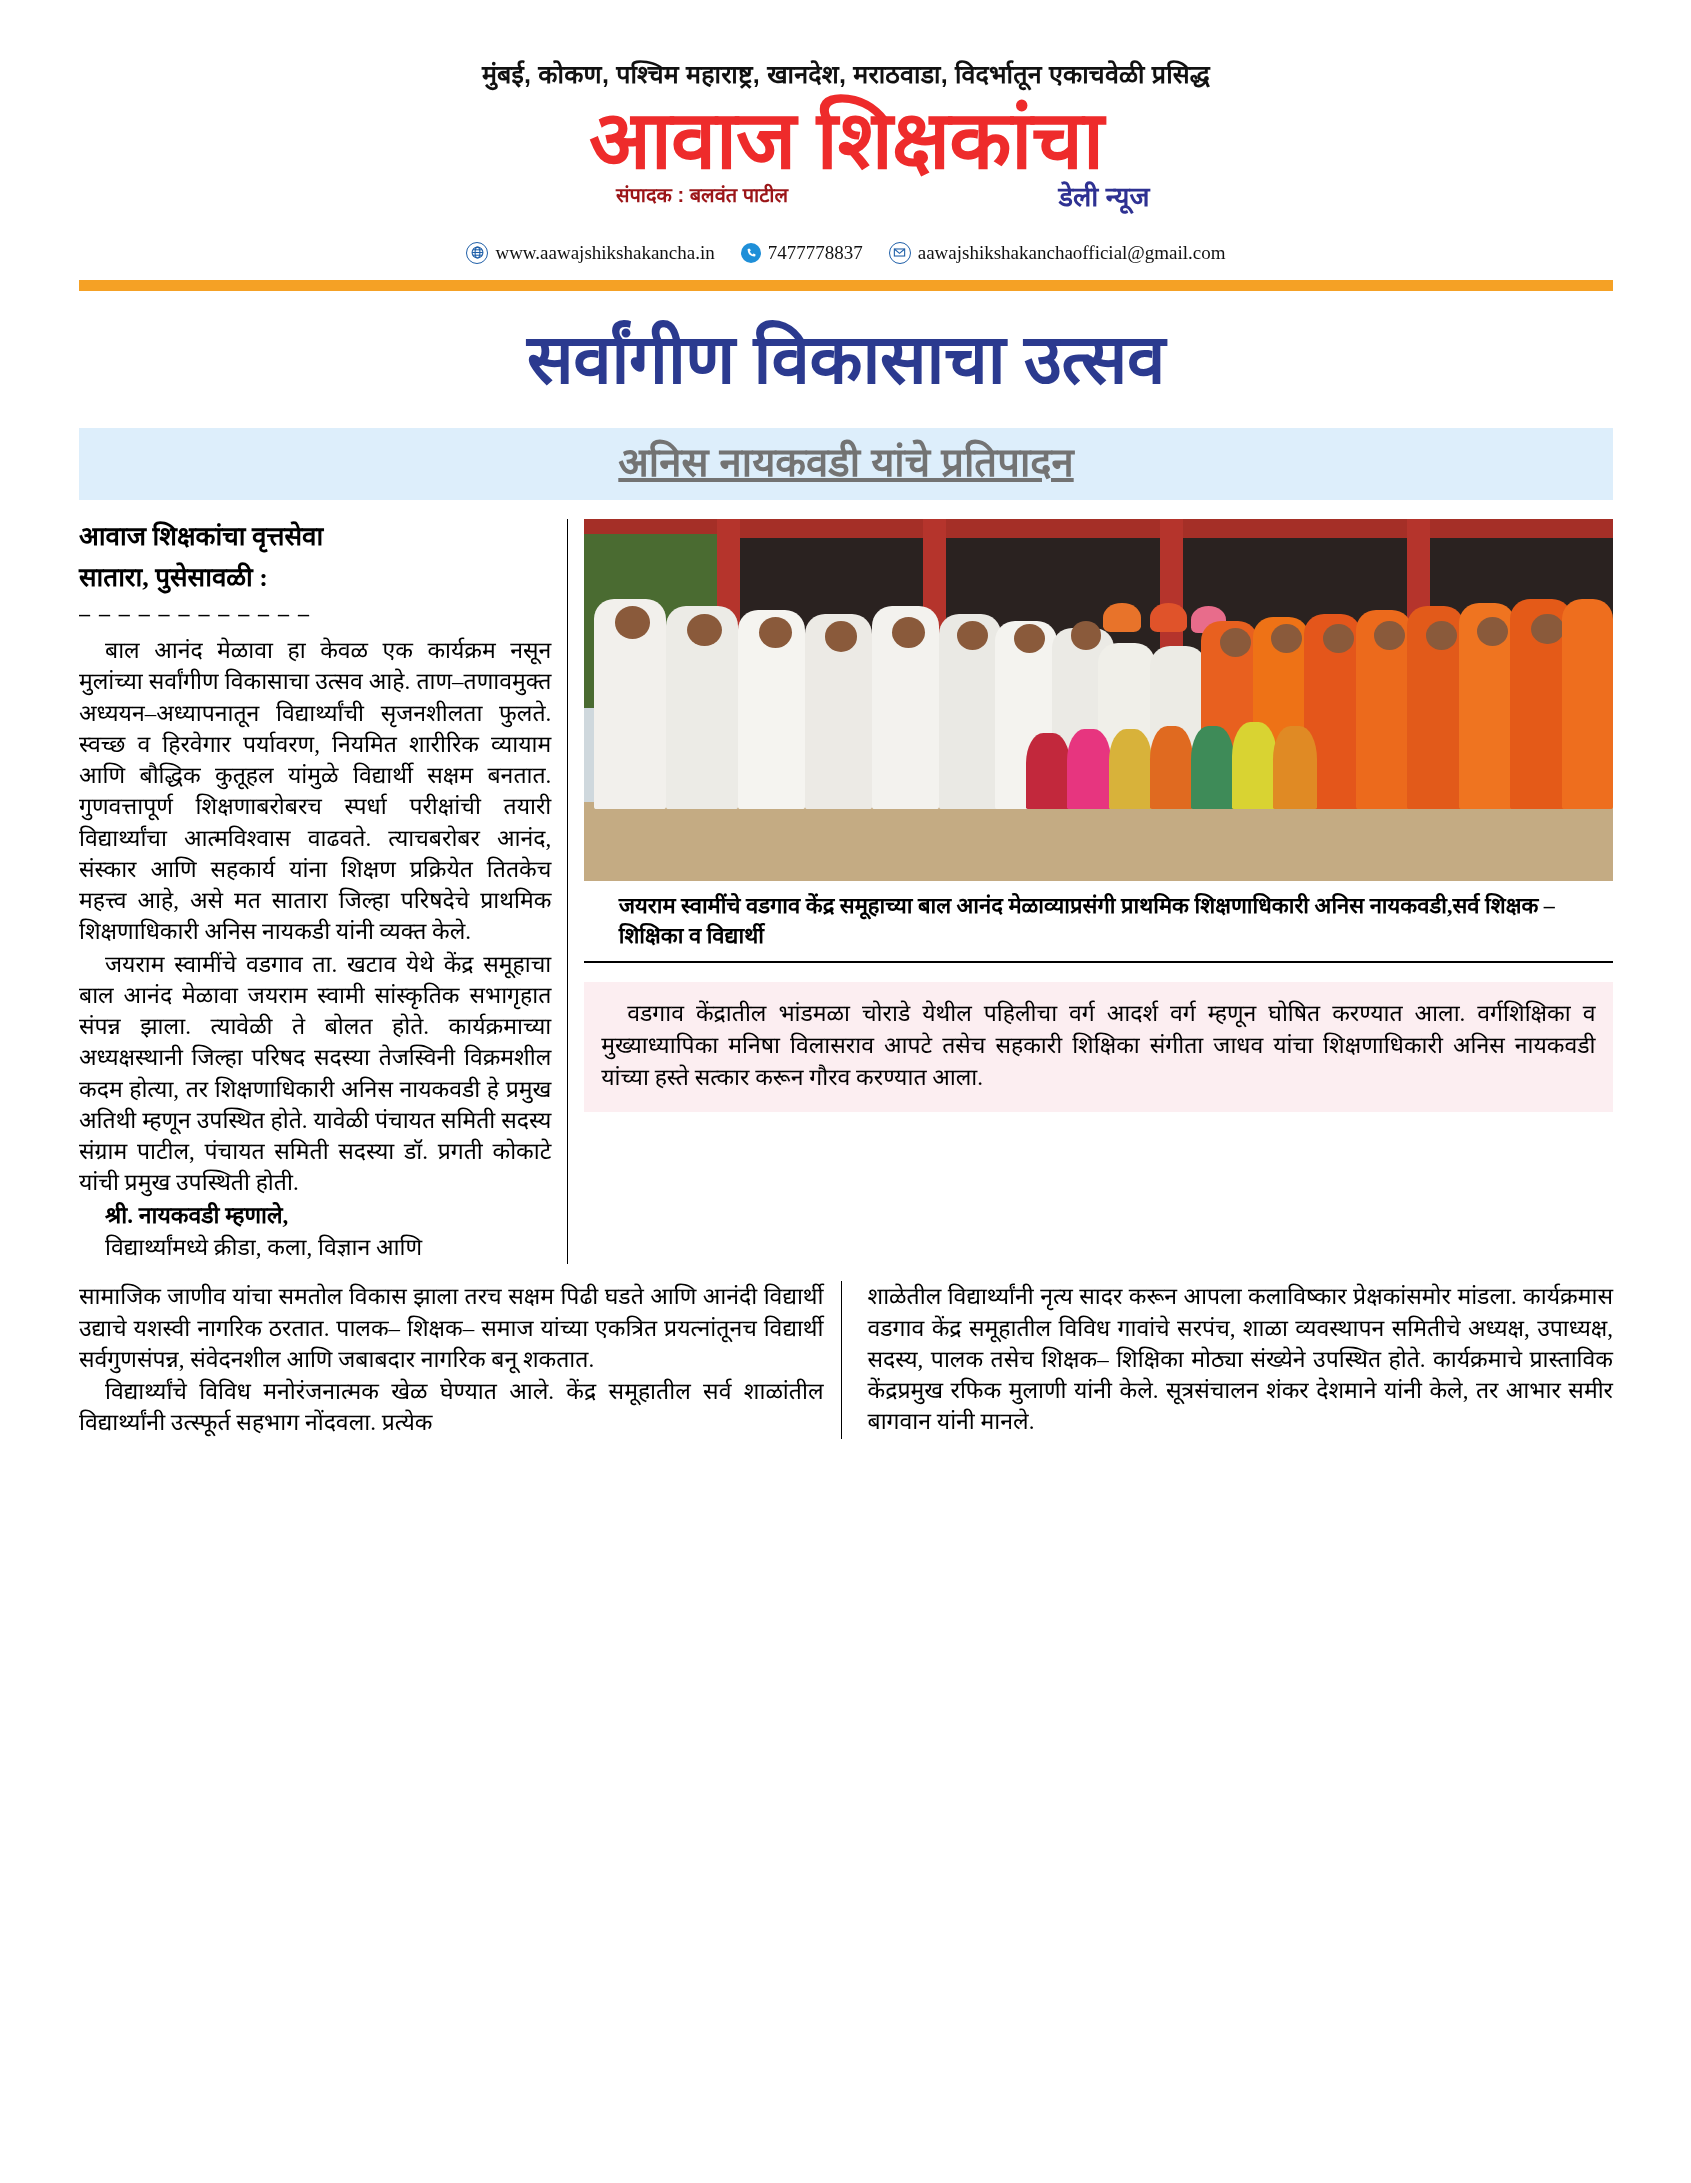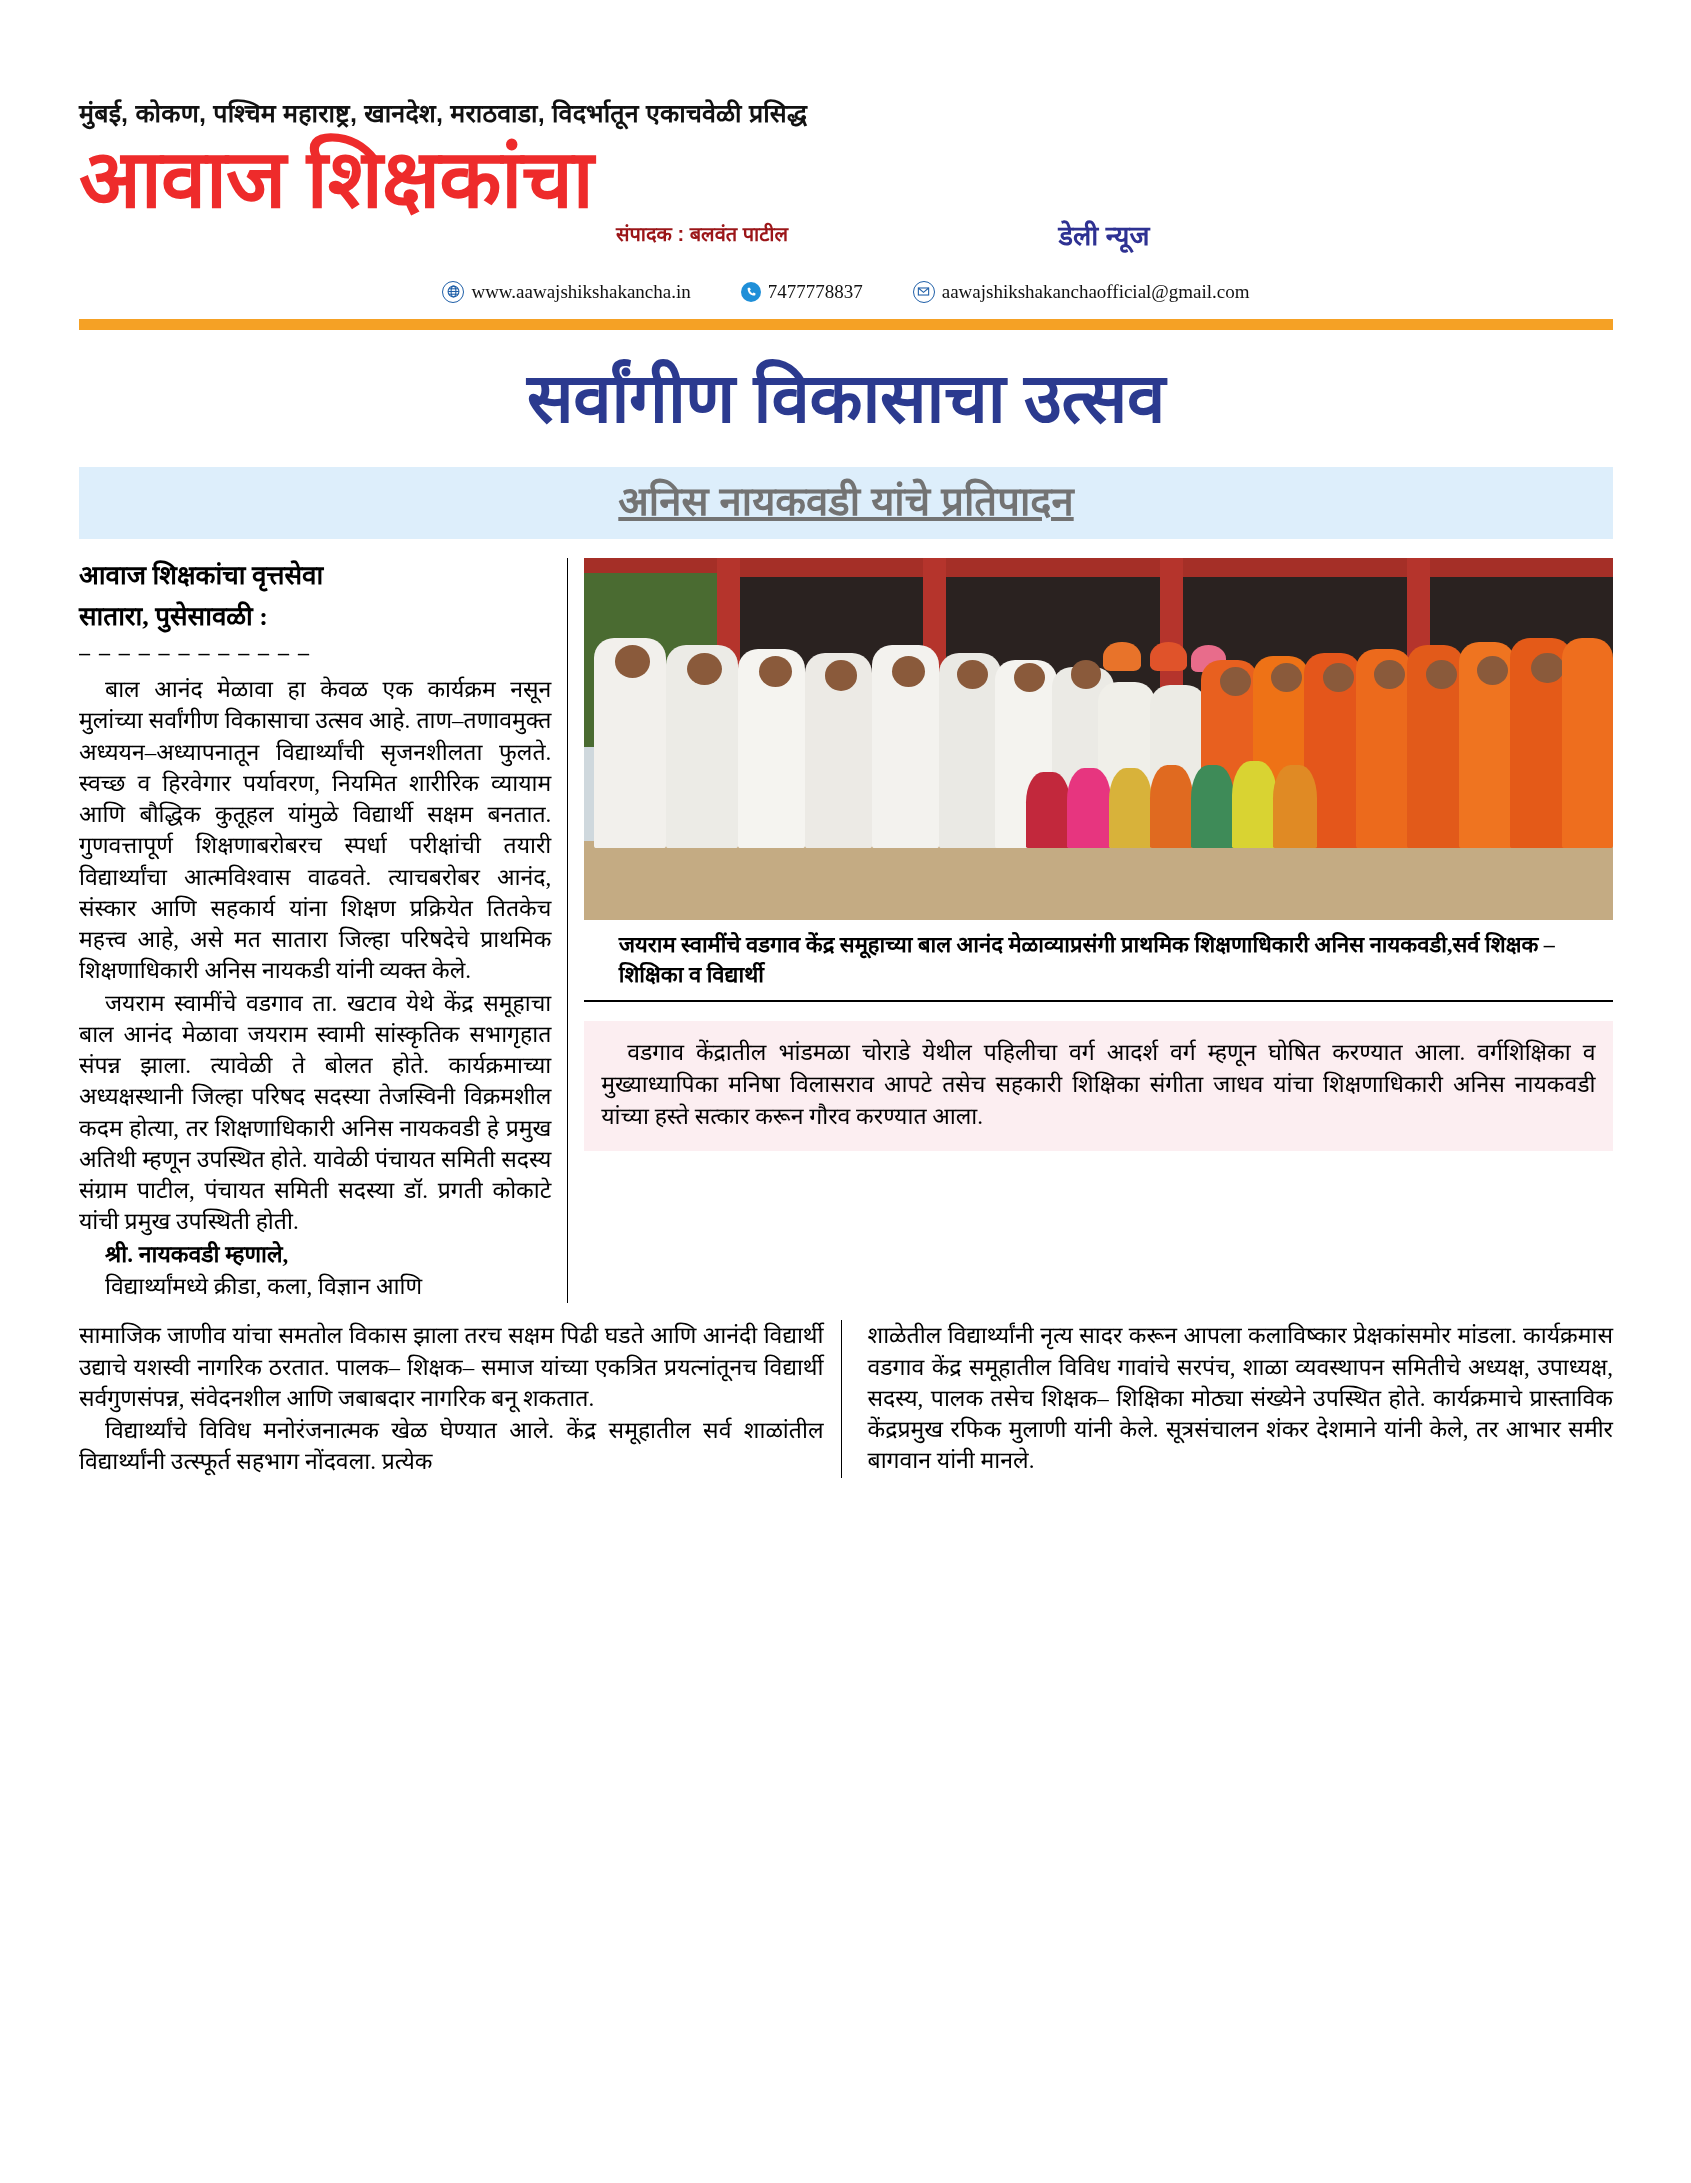--- a/index.html
+++ b/index.html
@@ -18,22 +18,22 @@
   .page {
     width: 1692px;
     height: 2291px;
     position: relative;
     box-sizing: border-box;
     padding: 0 79px;
   }
 
   
   .masthead {
-    text-align: left;
-    padding-top: 100px;
+    text-align: center;
+    padding-top: 61px;
   }
   .tagline {
     font-family: "Liberation Sans", "DejaVu Sans", sans-serif;
     font-weight: 700;
     font-size: 25px;
     letter-spacing: 0.2px;
     color: #111111;
     line-height: 1.1;
   }
   .title-block {
@@ -78,21 +78,21 @@
     font-size: 27px;
     color: #2E3192;
     white-space: nowrap;
   }
 
   
   .contact-row {
     display: flex;
     justify-content: center;
     align-items: center;
-    gap: 50px;
+    gap: 26px;
     margin-top: 15px;
   }
   .contact-item {
     display: flex;
     align-items: center;
     gap: 7px;
     font-family: "Liberation Serif", "DejaVu Serif", serif;
     font-size: 19px;
     color: #111111;
     white-space: nowrap;

